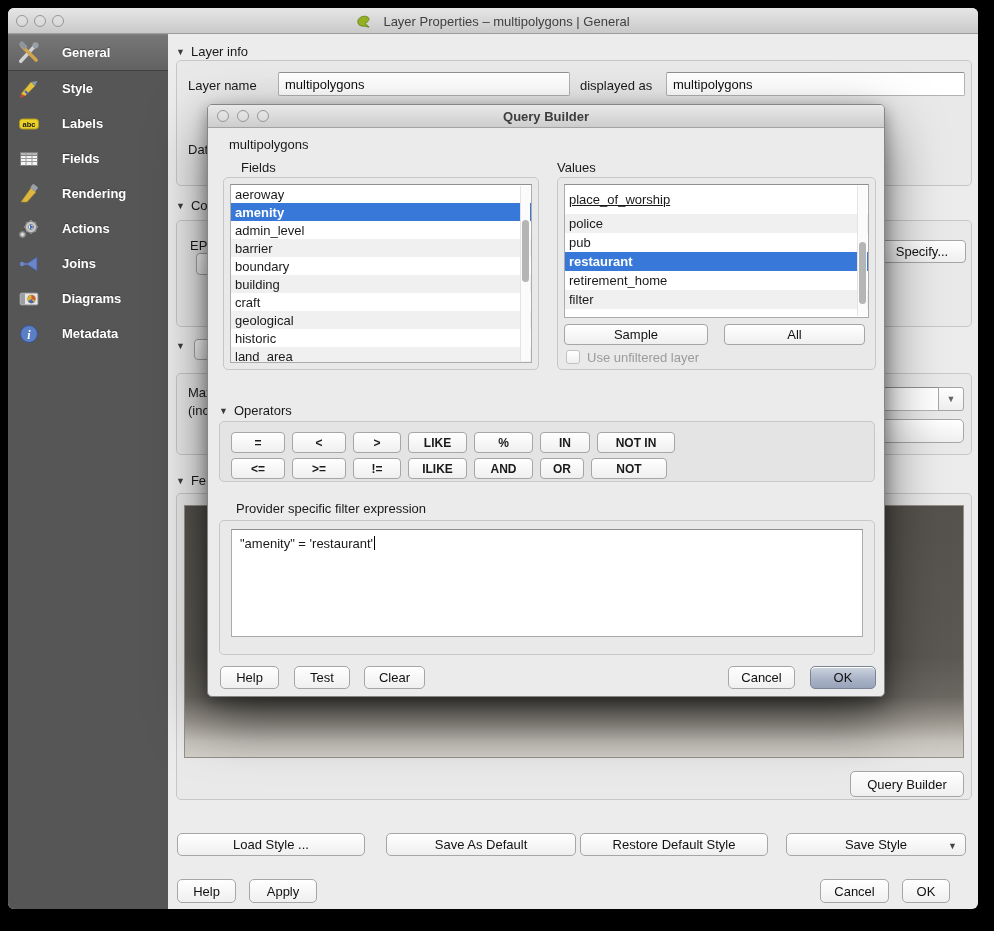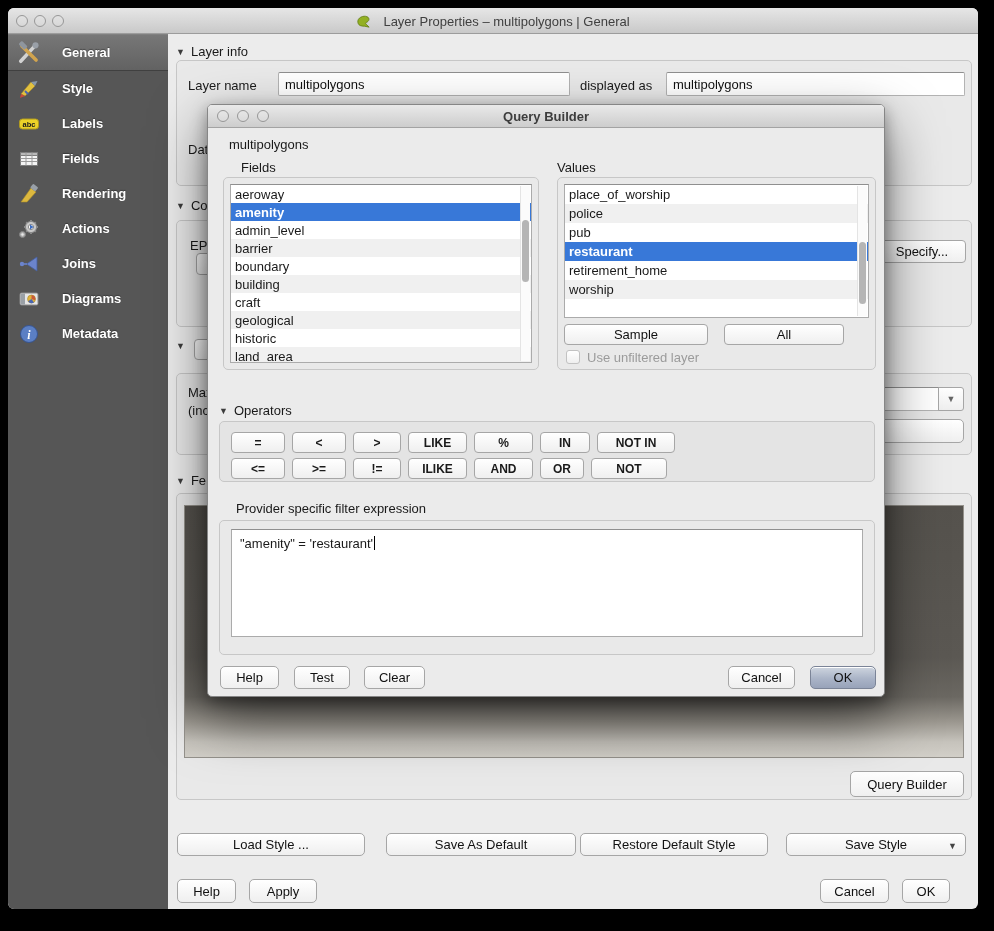--- a/index.html
+++ b/index.html
@@ -273,46 +273,46 @@
       <div class="row alt" style="height:18px;">
           <span>land_area</span>
         </div>
       <div class="sb">
           <div class="thumb" style="top:34px;height:62px;"></div>
         </div>
     </div>
 
     <div class="grp abs" style="left:349px;top:72px;width:319px;height:193px;"></div>
     <div class="list abs" style="left:356px;top:79px;width:305px;height:134px;">
-      <div class="row" style="height:19px;">
+      <div class="row" style="height:29px;text-decoration:underline;">
           <span>place_of_worship</span>
         </div>
       <div class="row alt" style="height:19px;">
           <span>police</span>
         </div>
       <div class="row" style="height:19px;border-radius:8px;">
           <span>pub</span>
         </div>
       <div class="row sel" style="height:19px;">
           <span>restaurant</span>
         </div>
       <div class="row" style="height:19px;">
           <span>retirement_home</span>
         </div>
       <div class="row alt" style="height:19px;">
-          <span>worship</span>
+          <span>filter</span>
         </div>
       <div class="sb">
           <div class="thumb" style="top:56px;height:62px;"></div>
         </div>
     </div>
     <div class="btn abs" style="left:356px;top:219px;width:144px;height:21px;">
       <span>Sample</span>
     </div>
-    <div class="btn abs" style="left:516px;top:219px;width:120px;height:21px;">
+    <div class="btn abs" style="left:516px;top:219px;width:141px;height:21px;">
       <span>All</span>
     </div>
     <span class="chk abs" style="left:358px;top:245px;"></span>
     <span class="abs" style="left:379px;top:245px;color:#9b9b9b;">Use unfiltered layer</span>
 
     <div class="hdr abs" style="left:11px;top:298px;">
       <span class="tri">▼</span>
       <span>Operators</span>
     </div>
     <div class="grp abs" style="left:11px;top:316px;width:656px;height:61px;background:#e4e4e4;"></div>

